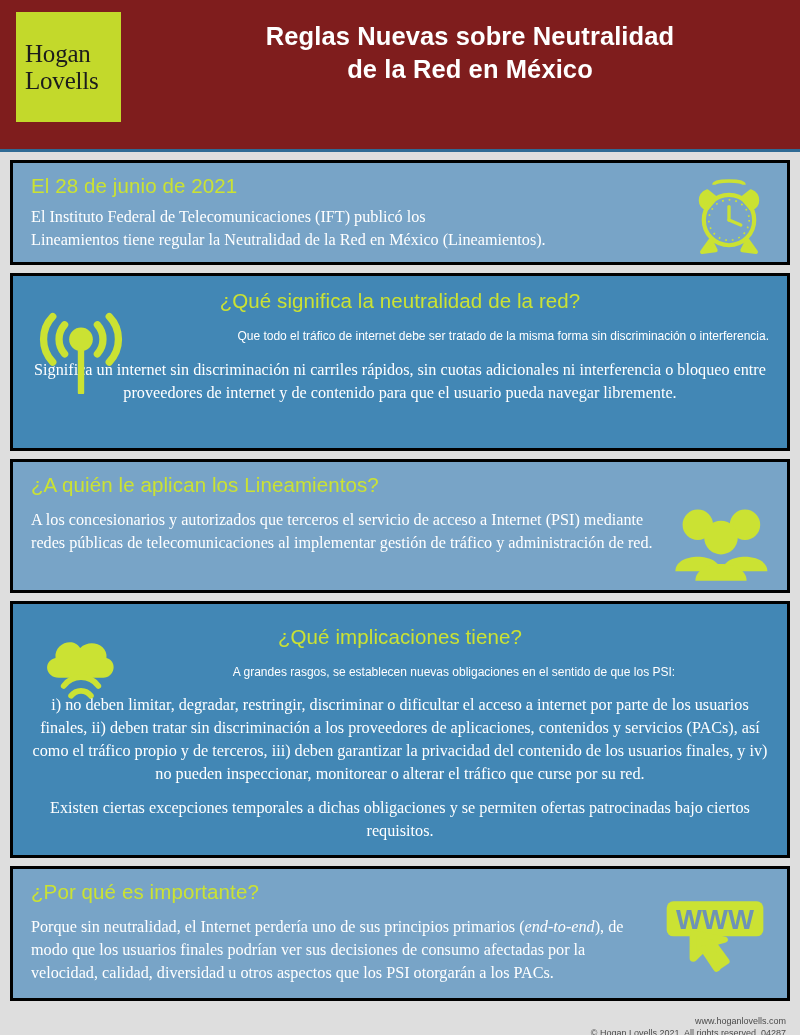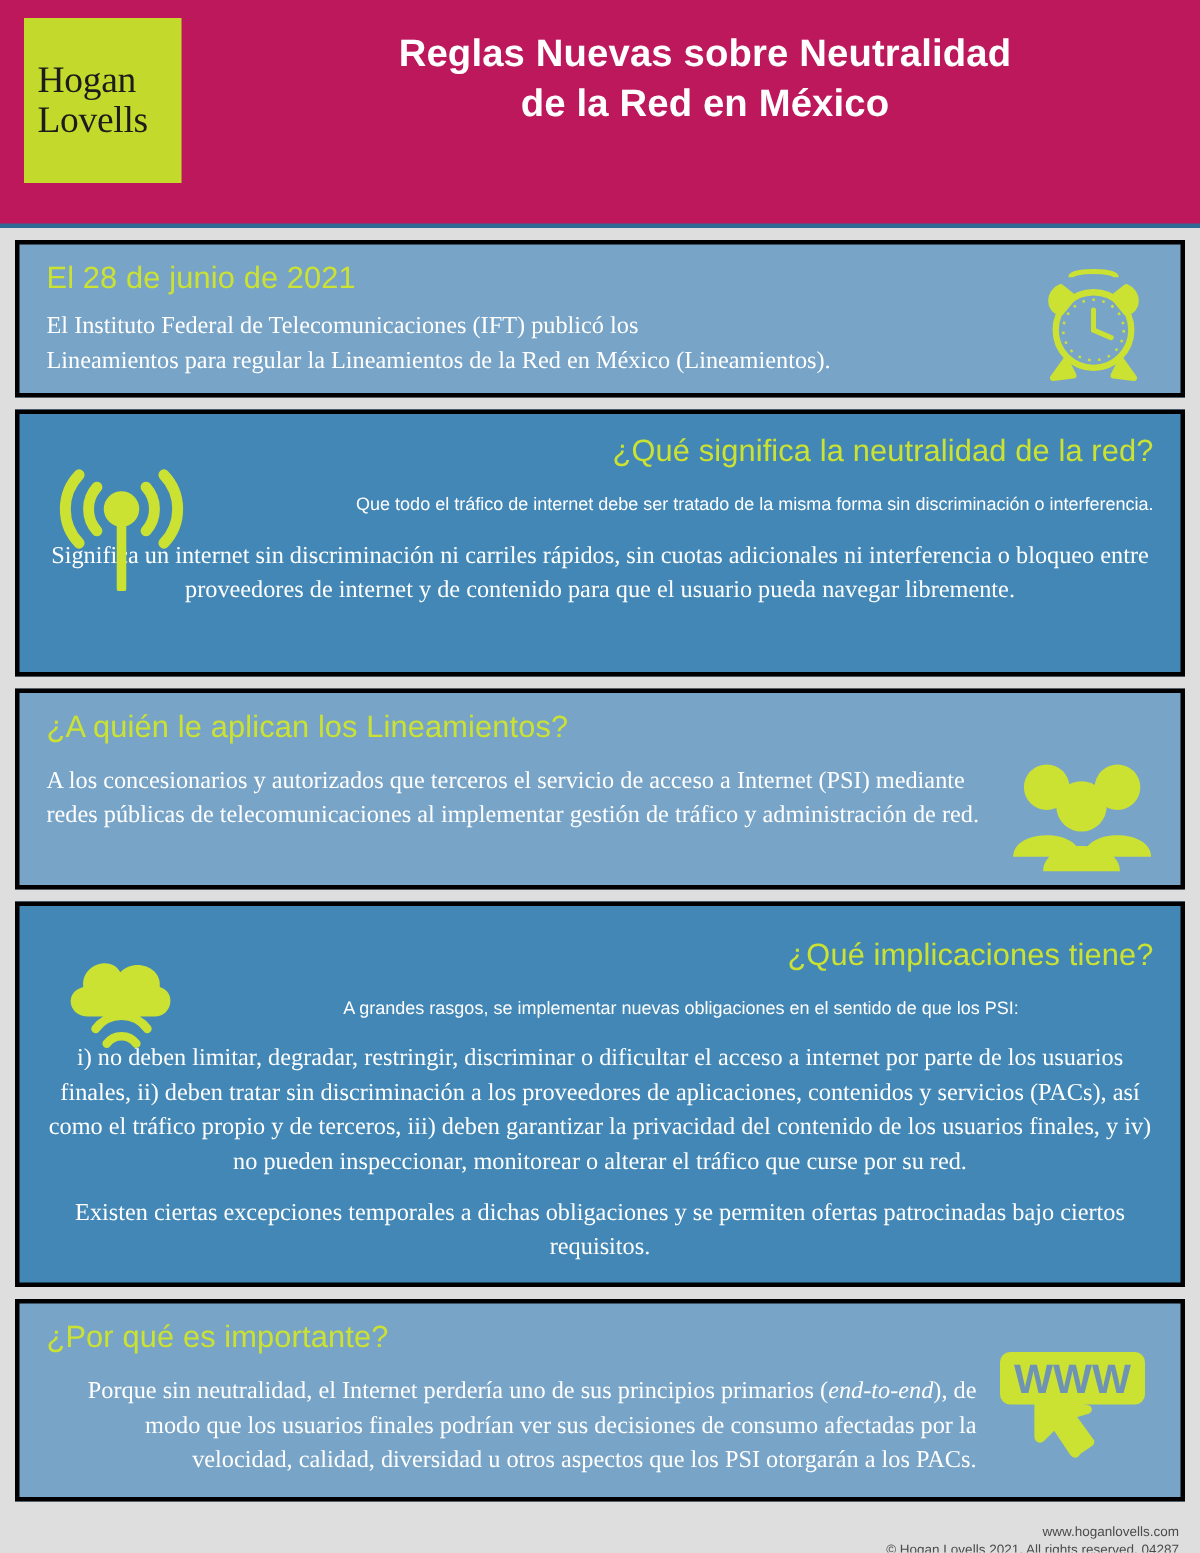--- a/index.html
+++ b/index.html
@@ -14,21 +14,21 @@
 
   .page {
     width: 800px;
     height: 1035px;
     background: #dedede;
     position: relative;
   }
 
   
   .header {
-    background: #be185d;
+    background: #7f1d1d;
     height: 152px;
     width: 800px;
     position: relative;
     display: flex;
     align-items: flex-start;
     border-bottom: 3px solid #2f6a94;
   }
 
   .logo {
     position: absolute;
@@ -81,21 +81,21 @@
   .panel.dark { background: #4287b5; }
 
   .panel-heading {
     color: #cbe233;
     font-size: 20.5px;
     line-height: 26px;
     font-weight: 500;
     letter-spacing: 0.1px;
     margin-bottom: 4px;
   }
-  .panel-heading.right { text-align: right; }
+  .panel-heading.right { text-align: center; }
 
   .body-serif {
     font-family: "Liberation Serif", serif;
     color: #ffffff;
     font-size: 16.2px;
     line-height: 23px;
   }
   .body-sans {
     font-family: "Liberation Sans", sans-serif;
     color: #ffffff;
@@ -119,21 +119,21 @@
   #sec-meaning .lower { margin-left: 0; }
 
   #sec-who { min-height: 134px; }
   #sec-who .txt { width: 640px; }
 
   #sec-impl { min-height: 242px; padding-top: 20px; }
   #sec-impl .intro { margin-left: 108px; }
   #sec-impl .list { margin-top: 10px; }
 
   #sec-why { min-height: 135px; }
-  #sec-why .txt { width: 620px; text-align: right; }
+  #sec-why .txt { width: 620px; }
 
   
   .footer {
     padding: 6px 14px 0 0;
     text-align: right;
     color: #4b4b4b;
   }
   .footer-line { font-size: 9px; line-height: 12px; }
 
   svg { display: block; }
@@ -153,21 +153,21 @@
       <span class="ln">de la Red en México</span>
     </div>
   </div>
 
   <div class="panels">
 
     <div class="panel" id="sec-date">
       <div class="panel-heading">El 28 de junio de 2021</div>
       <div class="body-serif txt">
         <div>El Instituto Federal de Telecomunicaciones (IFT) publicó los</div>
-        <div>Lineamientos para regular la Lineamientos de la Red en México (Lineamientos).</div>
+        <div>Lineamientos tiene regular la Neutralidad de la Red en México (Lineamientos).</div>
       </div>
       <div class="icon-abs" style="right:16px; top:10px;">
         <svg width="84" height="84" viewBox="0 0 100 100">
           <g fill="none" stroke="#cbe233" stroke-width="5">
             <path d="M32 14 C32 8, 68 8, 68 14" stroke-width="4"></path>
             <path d="M24 22 C14 26, 14 40, 24 42 L34 30 Z" fill="#cbe233" stroke-linejoin="round"></path>
             <path d="M76 22 C86 26, 86 40, 76 42 L66 30 Z" fill="#cbe233" stroke-linejoin="round"></path>
             <circle cx="50" cy="56" r="30"></circle>
             <circle cx="50" cy="56" r="24" stroke-width="2" stroke-dasharray="2 6"></circle>
             <path d="M50 56 L50 40" stroke-width="4" stroke-linecap="round"></path>
@@ -211,21 +211,21 @@
             <path d="M67 84 C67 60, 123 60, 123 84 Z"></path>
             <circle cx="65" cy="42" r="21"></circle>
             <path d="M33 96 C33 68, 97 68, 97 96 Z"></path>
           </g>
         </svg>
       </div>
     </div>
 
     <div class="panel dark" id="sec-impl">
       <div class="panel-heading right">¿Qué implicaciones tiene?</div>
-      <div class="body-sans t-center intro gap-top">A grandes rasgos, se implementar nuevas obligaciones en el sentido de que los PSI:</div>
+      <div class="body-sans t-center intro gap-top">A grandes rasgos, se establecen nuevas obligaciones en el sentido de que los PSI:</div>
       <div class="body-serif t-center list">i) no deben limitar, degradar, restringir, discriminar o dificultar el acceso a internet por parte de los usuarios finales, ii) deben tratar sin discriminación a los proveedores de aplicaciones, contenidos y servicios (PACs), así como el tráfico propio y de terceros, iii) deben garantizar la privacidad del contenido de los usuarios finales, y iv) no pueden inspeccionar, monitorear o alterar el tráfico que curse por su red.</div>
       <div class="body-serif t-center gap-top">Existen ciertas excepciones temporales a dichas obligaciones y se permiten ofertas patrocinadas bajo ciertos requisitos.</div>
       <div class="icon-abs" style="left:22px; top:26px;">
         <svg width="92" height="74" viewBox="0 0 110 90">
           <g fill="#cbe233">
             <path d="M28 58 C12 58, 8 38, 24 34 C22 16, 46 8, 54 22 C66 10, 88 18, 86 34 C100 38, 96 58, 82 58 Z"></path>
           </g>
           <g fill="none" stroke="#cbe233" stroke-width="7" stroke-linecap="round">
             <path d="M34 68 A 26 26 0 0 1 76 68"></path>
             <path d="M43 80 A 15 15 0 0 1 67 80"></path>

